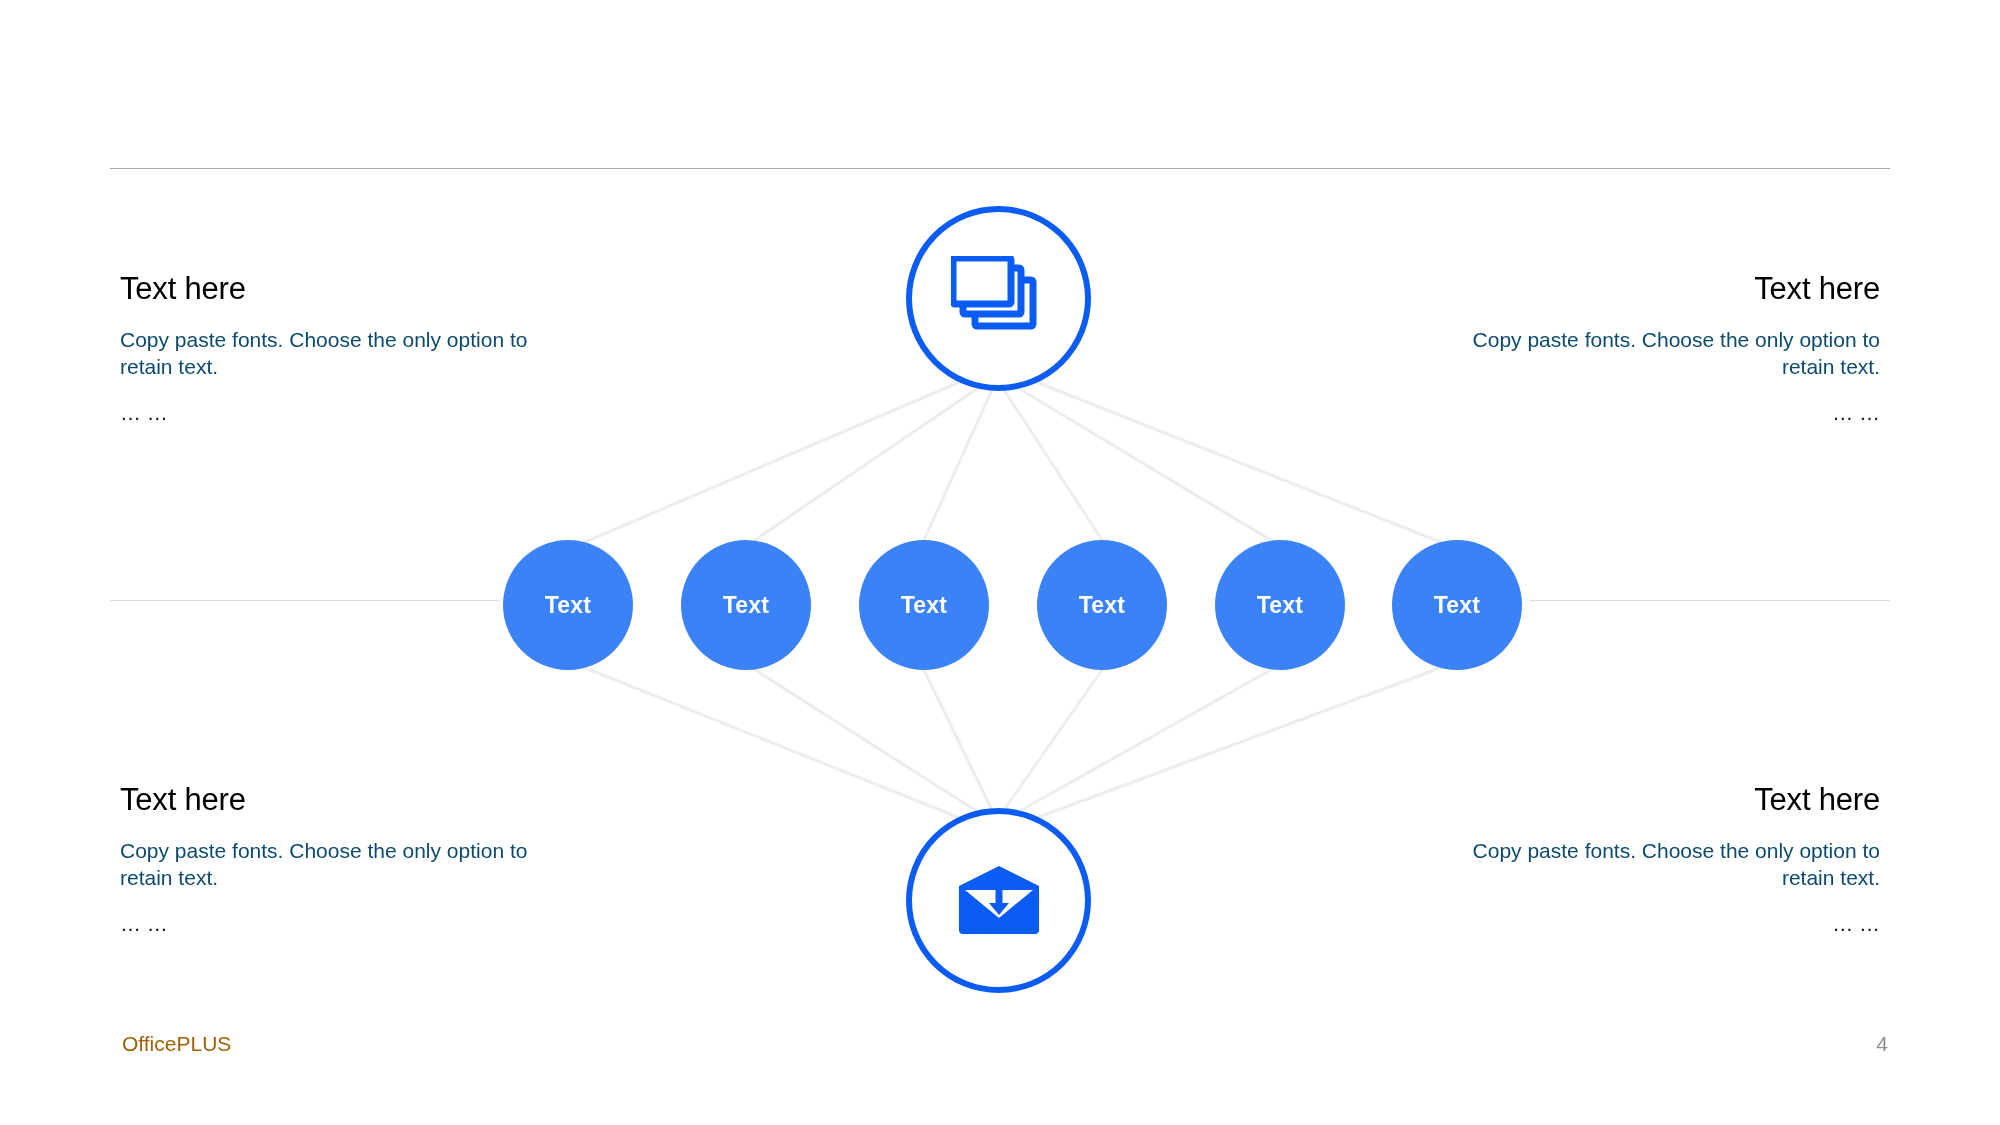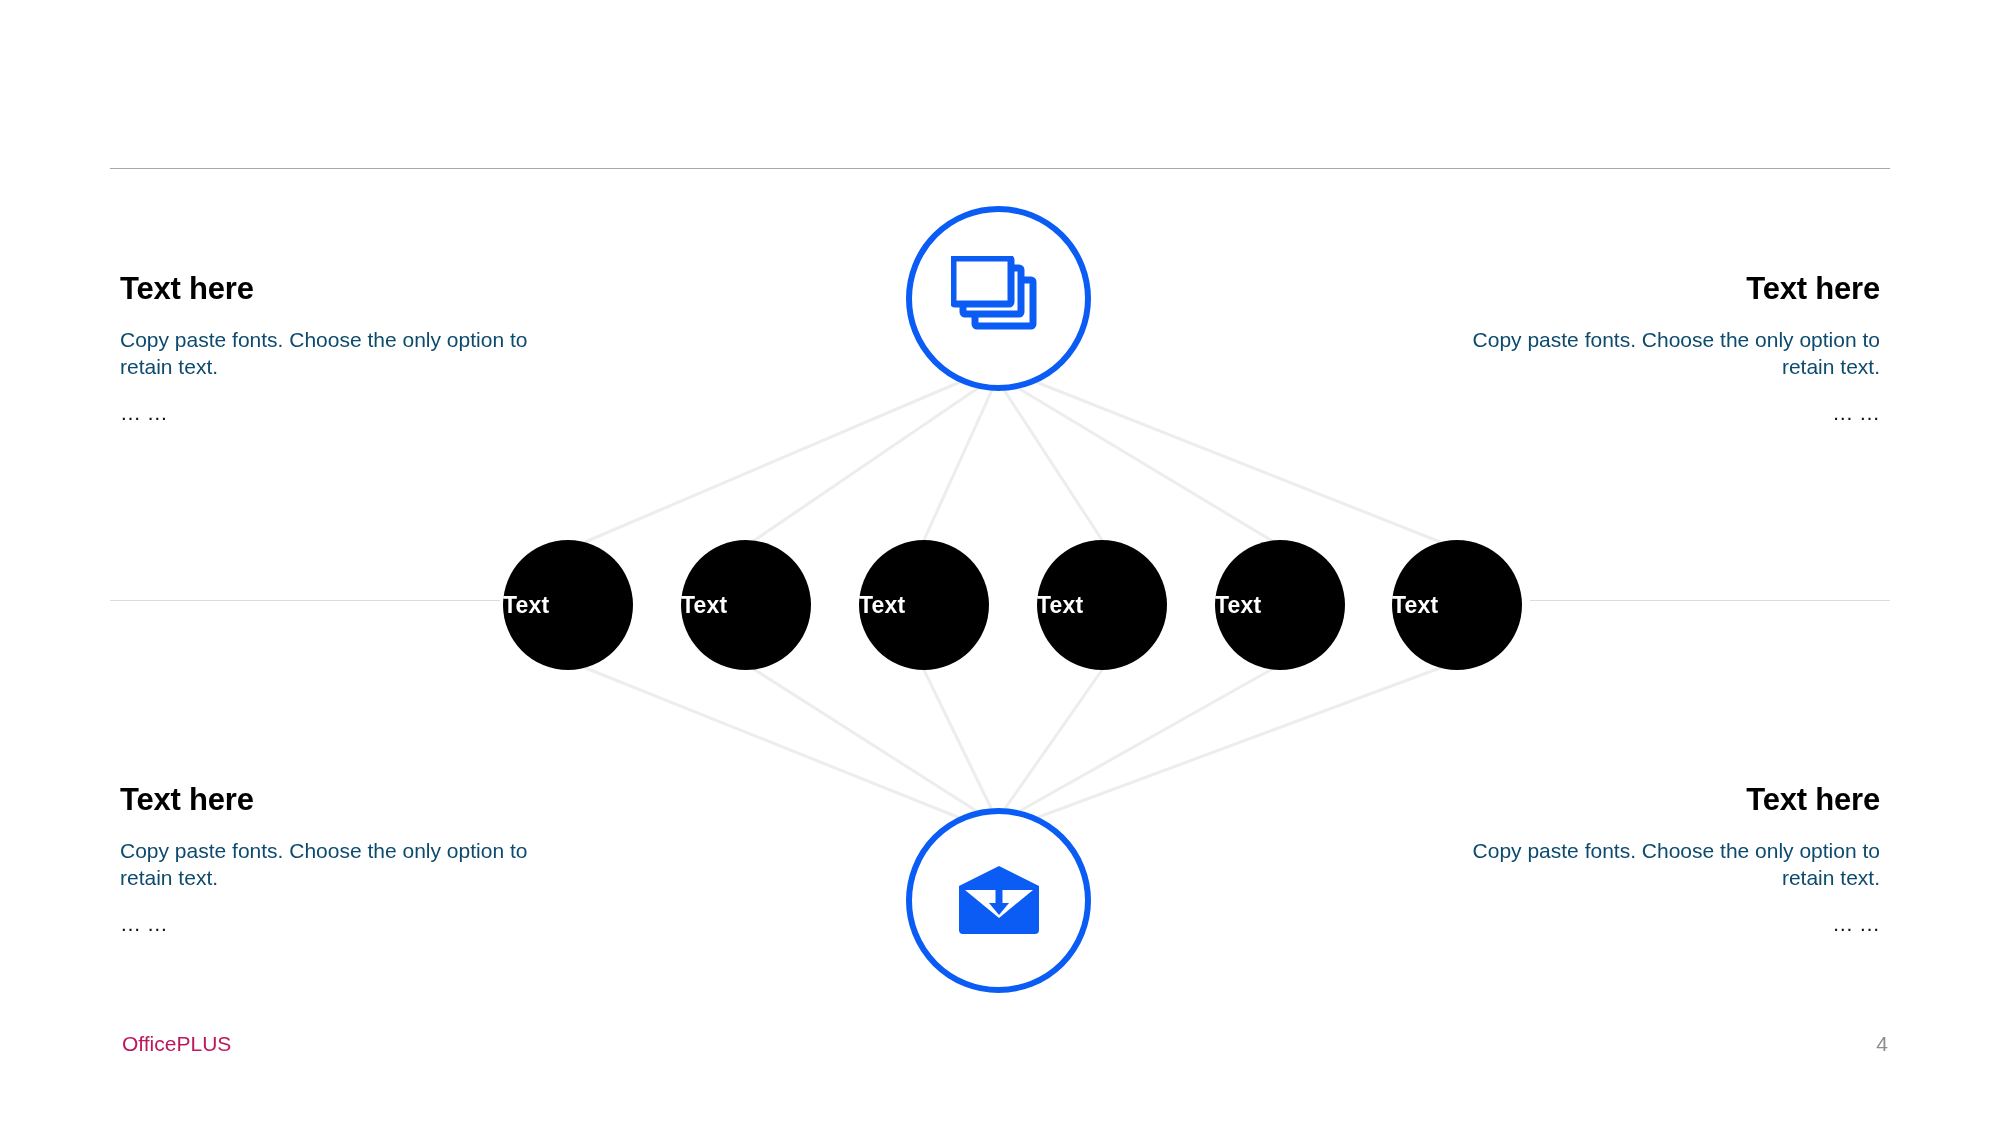--- a/index.html
+++ b/index.html
@@ -60,21 +60,21 @@
   .block.left  { left: 120px; text-align: left; }
   .block.right { left: 1428px; text-align: right; }
 
   .block-tl { top: 272px; }
   .block-tr { top: 272px; }
   .block-bl { top: 783px; }
   .block-br { top: 783px; }
 
   .block-title {
     font-size: 31px;
-    font-weight: bold;
+    font-weight: normal;
     color: #000000;
     line-height: 1.12;
     margin: 0 0 20px 0;
     letter-spacing: -0.2px;
   }
   .block-body {
     font-size: 21px;
     color: #0c4a6e;
     line-height: 1.28;
     margin: 0;
@@ -101,40 +101,40 @@
   }
   #node-top    { left: 906px; top: 206px; }
   #node-bottom { left: 906px; top: 808px; }
 
   
   .chip {
     position: absolute;
     width: 130px;
     height: 130px;
     border-radius: 50%;
-    background: #000000;
+    background: #3b82f6;
     display: flex;
     align-items: center;
-    justify-content: flex-start;
+    justify-content: center;
     top: 540px;
   }
   .chip-label {
     font-size: 23px;
     font-weight: bold;
     color: #ffffff;
     letter-spacing: 0.2px;
   }
 
   
   #footer-brand {
     position: absolute;
     left: 122px;
     top: 1032px;
     font-size: 21px;
-    color: #be185d;
+    color: #a16207;
   }
   #footer-page {
     position: absolute;
     right: 112px;
     top: 1032px;
     font-size: 21px;
     color: #8d8d8d;
   }
 </style>
 </head>

